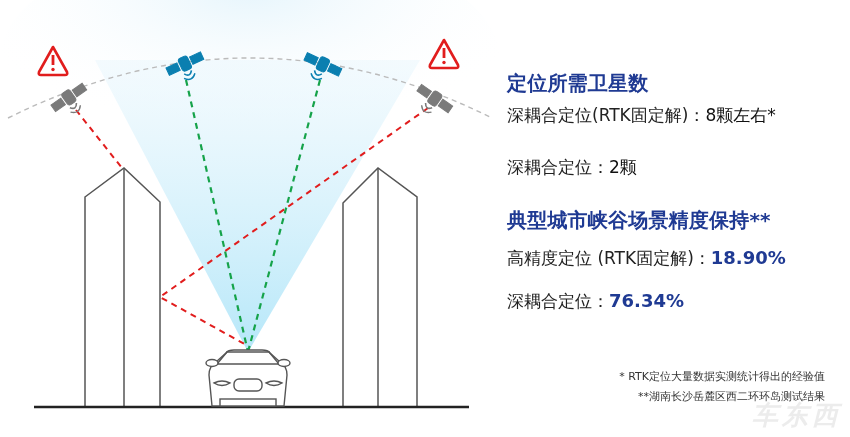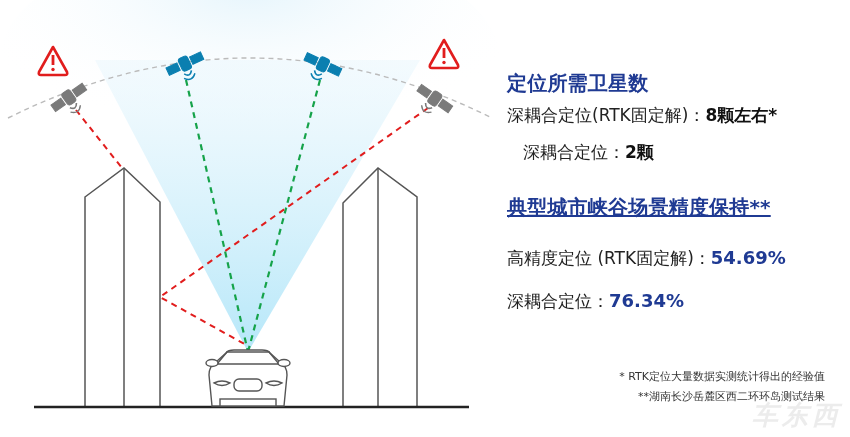--- a/index.html
+++ b/index.html
@@ -9,21 +9,21 @@
     }
     #scene { position: absolute; left: 0; top: 0; width: 850px; height: 437px; }
     .panel { position: absolute; left: 507px; top: 0; width: 343px; }
     .title {
       position: absolute; left: 0; font-size: 20px; font-weight: bold; color: #1f3a93;
       white-space: nowrap; letter-spacing: 0.2px;
     }
     .row {
       position: absolute; left: 0; font-size: 17px; color: #222222; white-space: nowrap;
     }
-    .row .val-dark { font-weight: bold; color: #111111; }
+    .row .val-dark { font-weight: normal; color: #111111; }
     .row .val-blue { font-weight: bold; color: #1f3a93; font-size: 18px; }
     .note {
       position: absolute; font-size: 11px; color: #333333; white-space: nowrap; text-align: right;
     }
     .watermark {
       position: absolute; right: 8px; bottom: 4px; font-size: 26px; font-weight: bold; color: rgba(200,200,200,0.35);
       font-style: italic; letter-spacing: 4px; white-space: nowrap;
     }
   </style>
 </head>
@@ -106,27 +106,27 @@
     <rect x="-1.4" y="-7" width="2.8" height="10" fill="#e11d1d"></rect>
     <circle cx="0" cy="7.5" r="1.7" fill="#e11d1d"></circle>
   </g>
 </svg>
 
 <div class="panel">
   <div class="title" style="top:70px;">定位所需卫星数</div>
   <div class="row" style="top:104px;">
     <span>深耦合定位(RTK固定解)：</span><span class="val-dark">8颗左右*</span>
   </div>
-  <div class="row" style="top:141px;margin-left:16px;">
+  <div class="row" style="top:156px;">
     <span>深耦合定位：</span><span class="val-dark">2颗</span>
   </div>
 
-  <div class="title" style="top:194px;text-decoration:underline;">典型城市峡谷场景精度保持**</div>
+  <div class="title" style="top:207px;">典型城市峡谷场景精度保持**</div>
   <div class="row" style="top:247px;">
-    <span>高精度定位 (RTK固定解)：</span><span class="val-blue">54.69%</span>
+    <span>高精度定位 (RTK固定解)：</span><span class="val-blue">18.90%</span>
   </div>
   <div class="row" style="top:290px;">
     <span>深耦合定位：</span><span class="val-blue">76.34%</span>
   </div>
 </div>
 
 <div class="note" style="right:25px; top:369px;margin-left:8px;">* RTK定位大量数据实测统计得出的经验值</div>
 <div class="note" style="right:25px; top:389px;">**湖南长沙岳麓区西二环环岛测试结果</div>
 <div class="watermark">车东西</div>
 

